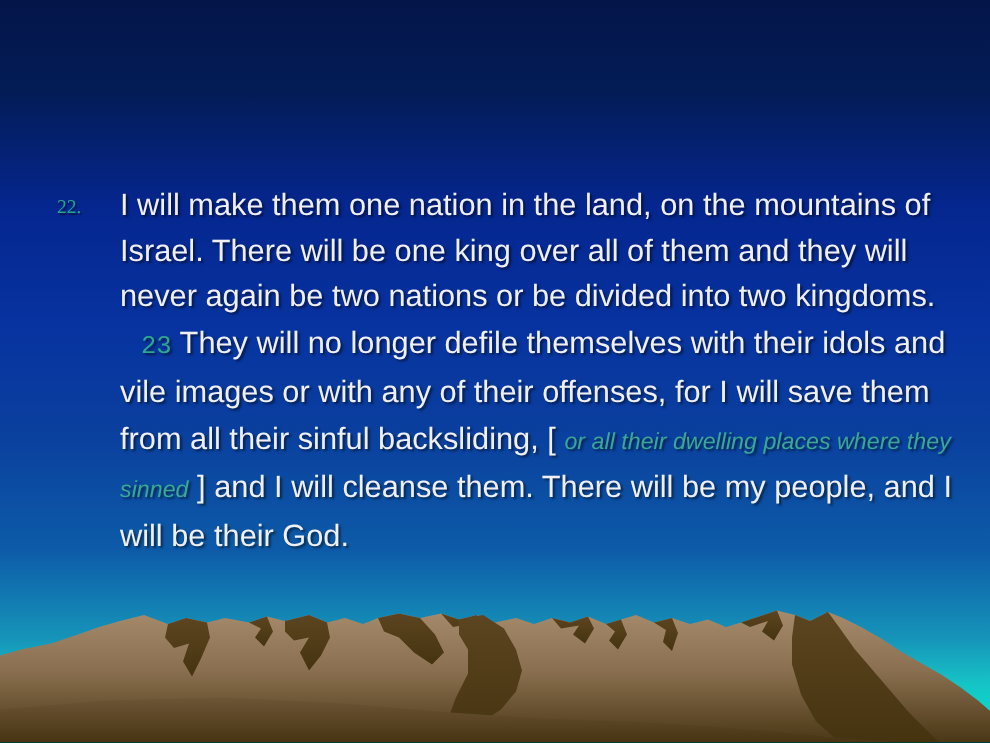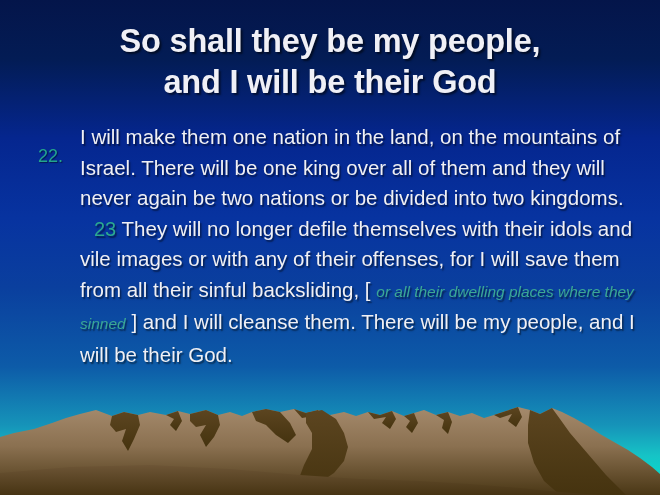--- a/index.html
+++ b/index.html
@@ -66,28 +66,30 @@
     line-height: 30.5px;
     text-indent: 0;
     text-shadow: 1.5px 1.5px 1.5px rgba(0,0,0,0.5);
     margin: 0;
     padding-left: 44px;
     position: relative;
   }
   .vnum-lead {
     position: absolute;
     left: 2px;
-    top: 19px;
+    top: 1px;
     color: #23a58c;
-    font-size: 18px;
+    font-size: 13px;
     text-shadow: 1px 1px 1px rgba(0,0,0,0.45);
+    font-family: Liberation Serif, serif;
   }
   .vnum {
     color: #2ba88f;
-    font-size: 20px;
+    font-size: 17px;
+    font-family: Liberation Mono, monospace;
   }
   .ital {
     color: #3ba795;
     font-style: italic;
     font-size: 15.5px;
   }
   .brk { color: #f0f0f4; }
   .gap { display: inline-block; width: 14px; }
 </style>
 </head>
@@ -138,22 +140,20 @@
       <path fill="url(#mtnDark)" d="M436,30 L448,27 L452,37 L448,49 L442,43 L444,35 Z"></path>
       <path fill="url(#mtnDark)" d="M494,30 L506,26 L518,22 L522,32 L516,42 L508,36 L512,29 L500,33 Z"></path>
       <path fill="url(#mtnDark)" d="M530,25 L540,29 L552,23 L560,34 L570,48 L582,62 L594,76 L606,90
            L618,102 L626,110 L560,110 L544,96 L534,78 L528,58 L528,40 Z"></path>
 
       <path fill="url(#mtnBase)" d="M0,88 L70,82 L150,80 L230,84 L300,90 L360,94 L420,96 L470,99
            L520,103 L560,107 L600,110 L0,110 Z"></path>
     </svg>
   </div>
 
-  <div id="title">So shall they be my people,
-and I will be their God</div>
 
   <div id="verse-block">
     <p id="verse-para"><span class="vnum-lead">22.</span><span>I will make them one nation in the land, on the mountains of Israel. There will be one king over all of them and they will never again be two nations or be divided into two kingdoms.</span><span class="gap"></span><span class="vnum">23</span>
       <span>They will no longer defile themselves with their idols and vile images or with any of their offenses, for I will save them from all their sinful backsliding,</span>
       <span class="brk">[</span>
       <span class="ital">or all their dwelling places where they sinned</span>
       <span class="brk">]</span>
       <span>and I will cleanse them. There will be my people, and I will be their God.</span></p>
   </div>
 

